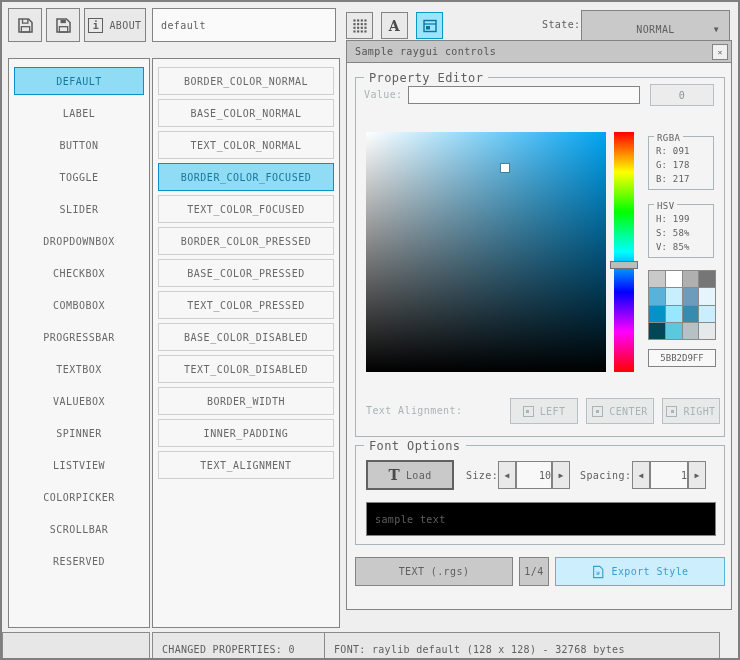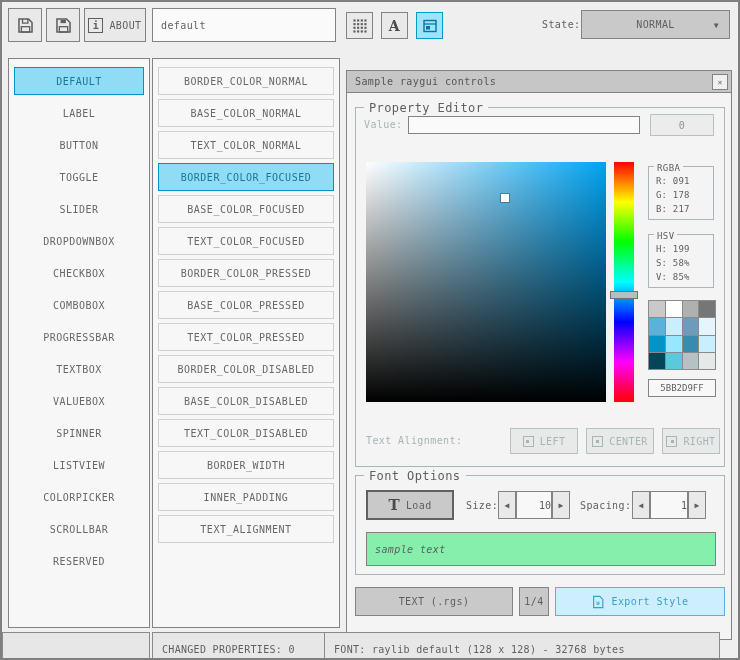--- a/index.html
+++ b/index.html
@@ -15,21 +15,21 @@
   .lbl-disabled{color:#a9b4b6}
   input.box{position:absolute;border:1px solid #838383;background:#fafafa;color:#5f5f5f;
        font-family:inherit;font-size:10px;letter-spacing:.4px;padding:0 8px;outline:none}
   
   .panel{position:absolute;border:1px solid #838383;background:#f7f7f7;padding-top:4px;overflow:hidden}
   .list-item{height:28px;margin:4px 5px 0;display:flex;align-items:center;justify-content:center;
        font-size:10px;letter-spacing:.5px;color:#686868;cursor:pointer;border:1px solid transparent}
   .props .list-item{border:1px solid #cfcfcf}
   .list-item.selected{background:#91dcf5;border:1px solid #0492c7;color:#17789e}
   
-  .window{position:absolute;left:346px;top:70px;width:386px;height:570px;background:#f4f4f4;border:1px solid #838383}
+  .window{position:absolute;left:346px;top:40px;width:386px;height:570px;background:#f4f4f4;border:1px solid #838383}
   .titlebar{position:absolute;left:0;top:0;right:0;height:22px;background:#c6c6c6;border-bottom:1px solid #838383;
        display:flex;align-items:center;padding:0 8px;font-size:10px;color:#555;letter-spacing:.4px}
   .close-btn{position:absolute;right:3px;top:3px;width:16px;height:16px;border:1px solid #838383;background:#f0f0f0;
        display:flex;align-items:center;justify-content:center;font-size:8px;color:#5f5f5f;cursor:pointer}
   .groupbox{position:absolute;border:1px solid #a9b6b9}
   .gb-title{position:absolute;top:-7px;left:8px;background:#f4f4f4;padding:0 5px;font-size:12px;color:#5f5f5f;letter-spacing:.4px;white-space:nowrap}
   .mini .gb-title{font-size:9px;top:-6px;left:5px;padding:0 3px}
   .mini{font-size:9px;line-height:14px;padding:7px 10px 3px 7px;color:#5f5f5f;letter-spacing:.2px}
   .dis-input{position:absolute;border:1px solid #b5c1c2;background:#e8eaea}
   
@@ -112,21 +112,21 @@
       <span class="serifT" style="font-size:14px">A</span>
     </div>
     <div class="btn active-blue" style="left:416px;top:12px;width:27px;height:27px">
       <svg width="16" height="16" viewBox="0 0 16 16">
         <rect x="2" y="2.5" width="12" height="11" fill="none" stroke="#0476a0" stroke-width="1.4"></rect>
         <line x1="2" y1="6" x2="14" y2="6" stroke="#0476a0" stroke-width="1.2"></line>
         <rect x="4" y="8" width="4" height="3.5" fill="#0476a0"></rect>
       </svg>
     </div>
     <span class="lbl" style="left:542px;top:19px">State:</span>
-    <div class="btn btn-dark" style="left:581px;top:10px;width:149px;height:29px">
+    <div class="btn btn-dark" style="left:581px;top:10px;width:149px;height:38px">
       <span>NORMAL</span>
       <span class="dd-arrow">▼</span>
     </div>
   </div>
 
   <div class="panel controls" style="left:8px;top:58px;width:142px;height:570px">
 
   <div class="list-item selected">
         <span>DEFAULT</span>
       </div>
@@ -185,36 +185,30 @@
       <div class="list-item">
         <span>BASE_COLOR_NORMAL</span>
       </div>
       <div class="list-item">
         <span>TEXT_COLOR_NORMAL</span>
       </div>
       <div class="list-item selected">
         <span>BORDER_COLOR_FOCUSED</span>
       </div>
       <div class="list-item">
-        <span>BASE_COLOR_FOCUSED</span>
-      </div>
-      <div class="list-item">
         <span>TEXT_COLOR_FOCUSED</span>
       </div>
       <div class="list-item">
         <span>BORDER_COLOR_PRESSED</span>
       </div>
       <div class="list-item">
         <span>BASE_COLOR_PRESSED</span>
       </div>
       <div class="list-item">
         <span>TEXT_COLOR_PRESSED</span>
-      </div>
-      <div class="list-item">
-        <span>BORDER_COLOR_DISABLED</span>
       </div>
       <div class="list-item">
         <span>BASE_COLOR_DISABLED</span>
       </div>
       <div class="list-item">
         <span>TEXT_COLOR_DISABLED</span>
       </div>
       <div class="list-item">
         <span>BORDER_WIDTH</span>
       </div>
@@ -332,21 +326,21 @@
       <div class="btn spin-btn" style="left:276px;top:15px;width:18px;height:28px">
         <span>◀</span>
       </div>
       <div class="spin-val" style="left:294px;top:15px;width:38px;height:28px">
         <span>1</span>
       </div>
       <div class="btn spin-btn" style="left:332px;top:15px;width:18px;height:28px">
         <span>▶</span>
       </div>
 
-      <input class="box" style="left: 10px; top: 56px; width: 350px; height: 34px; background: #86efac; font-style: italic;" value="sample text">
+      <input class="box" style="left: 10px; top: 56px; width: 350px; height: 34px; background: #000000;" value="sample text">
     </div>
 
     <div class="btn btn-dark" style="left:8px;top:516px;width:158px;height:29px">
       <span>TEXT (.rgs)</span>
     </div>
     <div class="btn btn-dark" style="left:172px;top:516px;width:30px;height:29px">
       <span>1/4</span>
     </div>
     <div class="btn export-btn" style="left:208px;top:516px;width:170px;height:29px">
       <svg width="14" height="14" viewBox="0 0 16 16">

